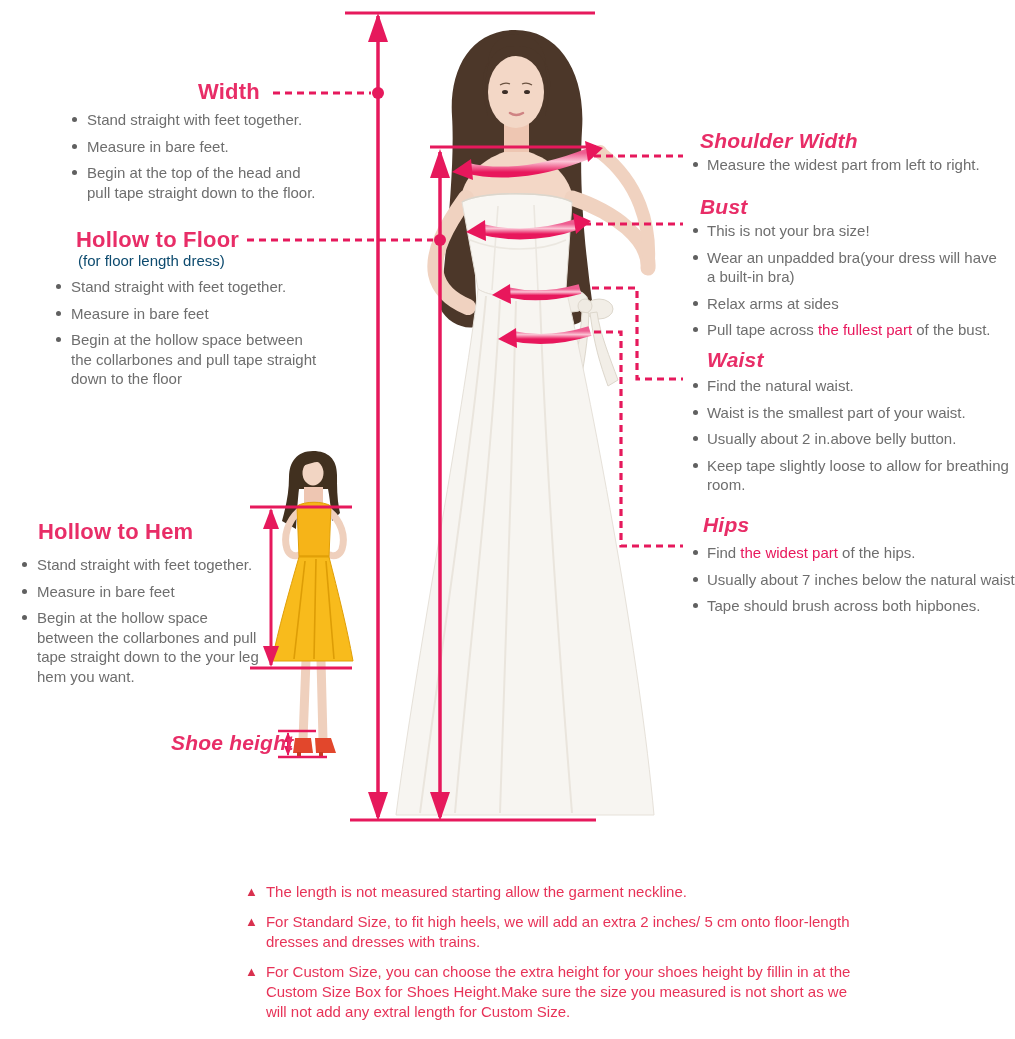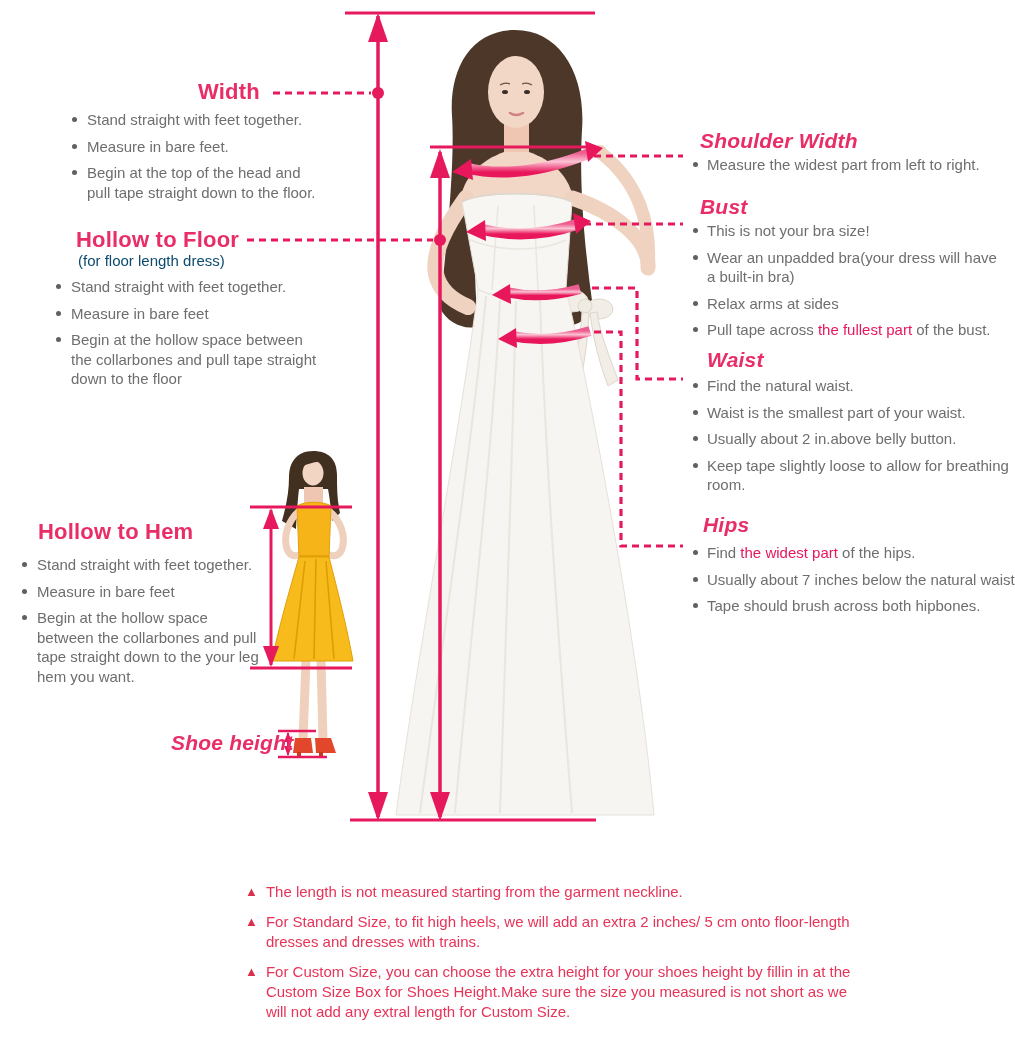--- a/index.html
+++ b/index.html
@@ -237,21 +237,21 @@
   <h2 class="sec-title sm txt" style="left:703px; top:513px;">Hips</h2>
   <ul class="blist rt txt" style="left:684px; top:536px; width:335px;">
     <li><span>Find </span><span class="hl">the widest part</span><span> of the hips.</span></li>
     <li>Usually about 7 inches below the natural waist.</li>
     <li>Tape should brush across both hipbones.</li>
   </ul>
 
   <div class="notes" style="left:245px; top:882px; width:612px;">
     <div class="note">
       <span class="tri">▲</span>
-      <span>The length is not measured starting from the garment neckline.</span>
+      <span>The length is not measured starting allow the garment neckline.</span>
     </div>
     <div class="note">
       <span class="tri">▲</span>
       <span>For Standard Size, to fit high heels, we will add an extra 2 inches/ 5  cm onto floor-length dresses and dresses with trains.</span>
     </div>
     <div class="note">
       <span class="tri">▲</span>
       <span>For Custom Size, you can choose the extra height for your shoes height by fillin in at the Custom Size Box for Shoes Height.Make sure the size you measured is not short as we will not add any extral length for Custom Size.</span>
     </div>
   </div>

